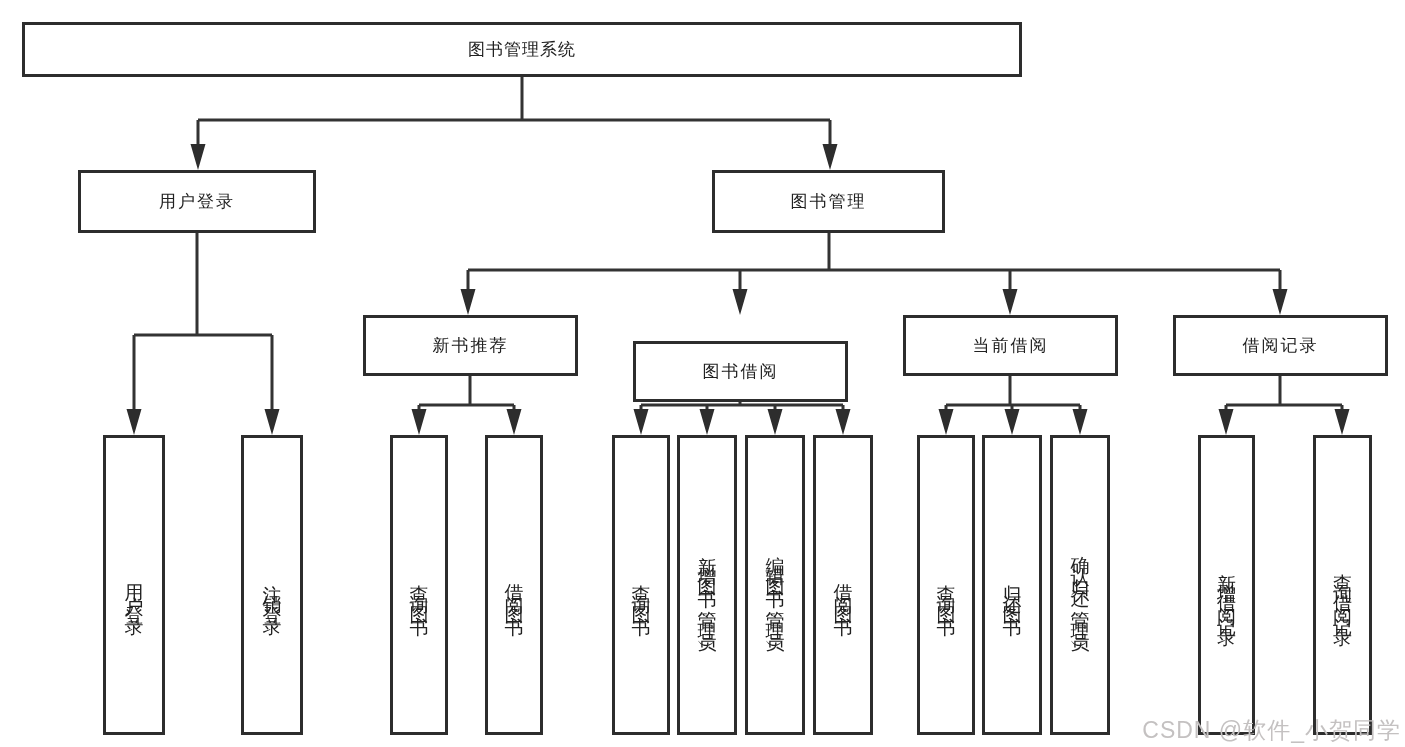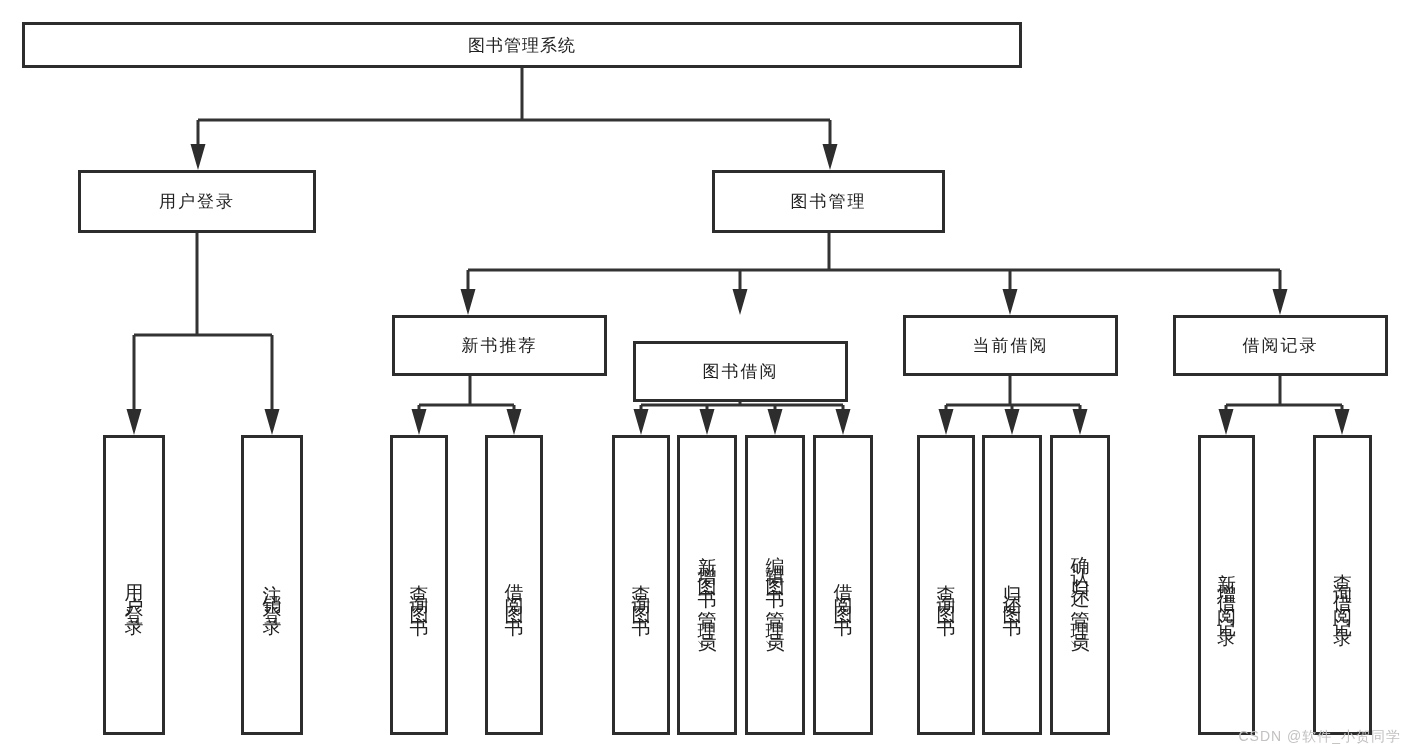--- a/index.html
+++ b/index.html
@@ -46,21 +46,21 @@
     text-orientation: mixed;
     font-size: 19px;
     letter-spacing: 11px;
     line-height: 1.15;
     text-indent: 11px;   
   }
   .watermark {
     position: absolute;
     right: 4px;
     bottom: 1px;
-    font-size: 14px;
+    font-size: 23px;
     letter-spacing: 1px;
     color: var(--watermark, #c4c1c1);
     z-index: 5;
     white-space: nowrap;
   }
 </style>
 </head>
 <body>
 
 <div id="canvas">
@@ -91,32 +91,32 @@
                M767.5 409 L782.5 409 L775 435 Z
                M835.5 409 L850.5 409 L843 435 Z
                M938.5 409 L953.5 409 L946 435 Z
                M1004.5 409 L1019.5 409 L1012 435 Z
                M1072.5 409 L1087.5 409 L1080 435 Z
                M1218.5 409 L1233.5 409 L1226 435 Z
                M1334.5 409 L1349.5 409 L1342 435 Z"></path>
     </g>
   </svg>
 
-  <div class="box h-box root-box" style="left:22px; top:22px; width:1000px; height:46px;">
+  <div class="box h-box root-box" style="left:22px; top:22px; width:1000px; height:55px;">
     <span>图书管理系统</span>
   </div>
 
   <div class="box h-box" style="left:78px; top:170px; width:238px; height:63px;">
     <span>用户登录</span>
   </div>
   <div class="box h-box" style="left:712px; top:170px; width:233px; height:63px;">
     <span>图书管理</span>
   </div>
 
-  <div class="box h-box" style="left:363px; top:315px; width:215px; height:61px;margin-left:29px;">
+  <div class="box h-box" style="left:363px; top:315px; width:215px; height:61px;">
     <span>新书推荐</span>
   </div>
   <div class="box h-box" style="left:633px; top:315px; width:215px; height:61px;margin-top:26px;">
     <span>图书借阅</span>
   </div>
   <div class="box h-box" style="left:903px; top:315px; width:215px; height:61px;text-align:right;">
     <span>当前借阅</span>
   </div>
   <div class="box h-box" style="left:1173px; top:315px; width:215px; height:61px;text-align:center;">
     <span>借阅记录</span>

